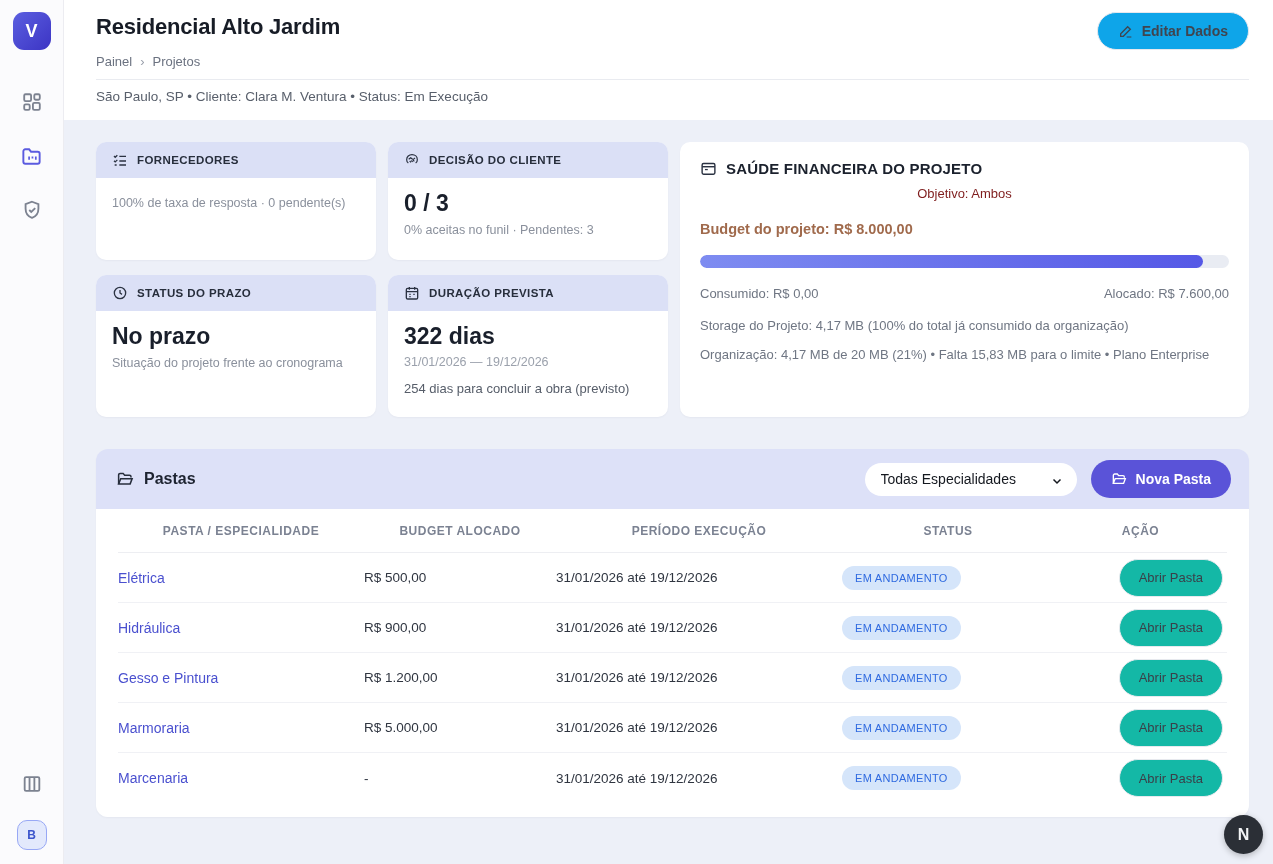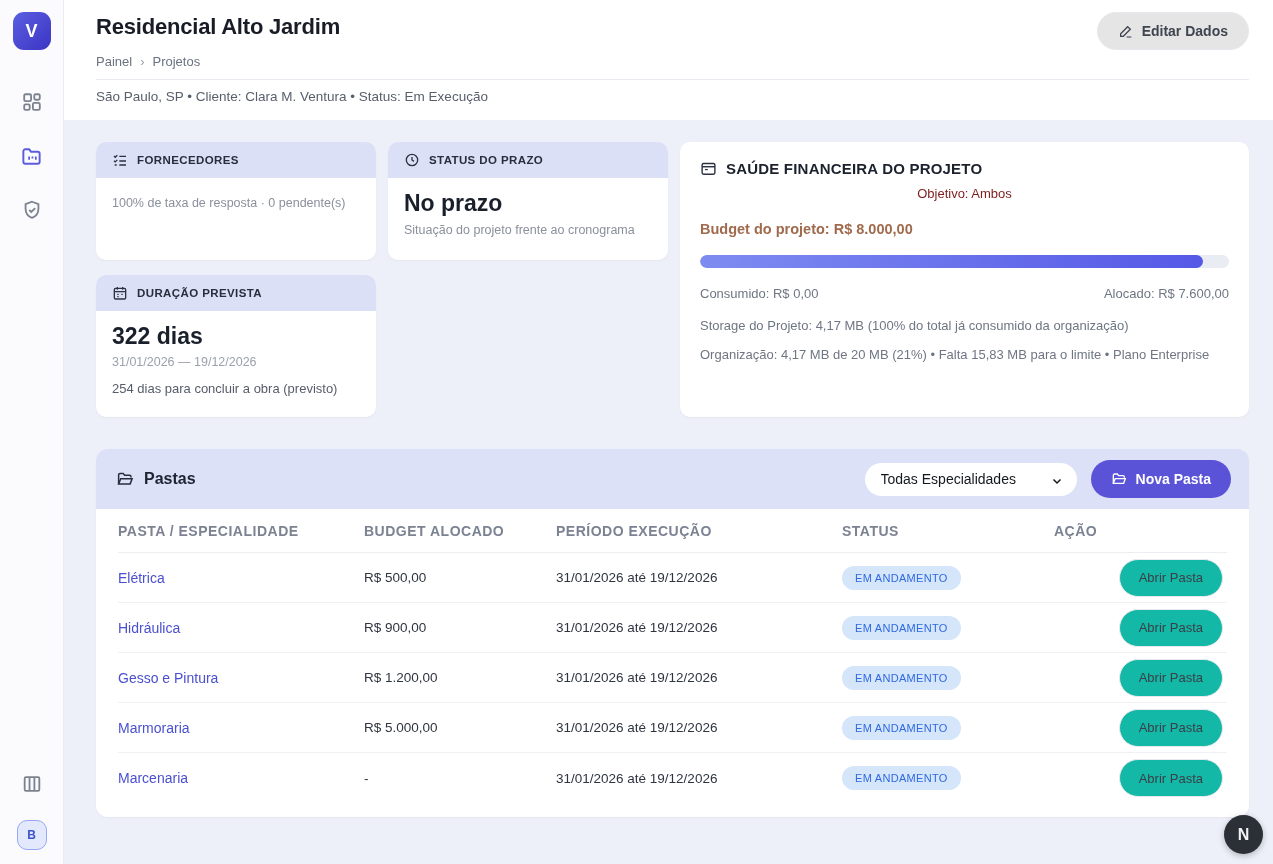--- a/index.html
+++ b/index.html
@@ -34,21 +34,21 @@
   .main{flex:1;display:flex;flex-direction:column;height:100%;}
 
   .topbar{background:#fff;height:120px;position:relative;padding:14px 24px 0 32px;}
   .page-title{font-size:22px;font-weight:700;color:#171c26;letter-spacing:-0.2px;}
   .breadcrumb{margin-top:14px;font-size:13px;color:#6b7280;display:flex;align-items:center;gap:8px;}
   .breadcrumb .crumb{cursor:pointer;}
   .breadcrumb .sep{color:#9aa0ab;font-size:13px;}
   .topbar-divider{border:none;border-top:1px solid #e9ebf0;margin:10px 0 0;}
   .meta-line{margin-top:9px;font-size:13.5px;color:#585f6b;}
   .edit-btn{position:absolute;top:12px;right:24px;height:38px;padding:0 20px;border-radius:20px;
-    background:#e5e5e5;border:1px solid #e6e8ee;display:flex;align-items:center;gap:8px;
+    background:#0ea5e9;border:1px solid #e6e8ee;display:flex;align-items:center;gap:8px;
     font-size:14px;font-weight:600;color:#3f4550;cursor:pointer;font-family:inherit;}
 
   .content{flex:1;background:var(--content-bg);padding:22px 24px 0 32px;overflow:hidden;}
 
   
   .top-grid{display:flex;gap:12px;}
   .stats-grid{display:grid;grid-template-columns:280px 280px;grid-template-rows:118px 142px;gap:15px 12px;}
   .stat-card{background:#fff;border-radius:10px;overflow:hidden;box-shadow:0 1px 2px rgba(20,30,60,.04);}
   .stat-head{height:36px;background:var(--accent-light);display:flex;align-items:center;gap:9px;padding:0 16px;
     font-size:11.5px;font-weight:700;letter-spacing:.4px;color:#272e3c;}
@@ -81,21 +81,21 @@
     background:#fff;padding:0 34px 0 16px;font-size:14px;color:#14181f;font-family:inherit;cursor:pointer;}
   .select-wrap{position:relative;}
   .select-wrap .chev{position:absolute;right:14px;top:12px;width:12px;height:12px;color:#14181f;pointer-events:none;display:flex;}
   .new-folder-btn{height:38px;padding:0 20px;border:none;border-radius:19px;background:var(--accent);color:#fff;
     font-size:14px;font-weight:600;display:flex;align-items:center;gap:9px;cursor:pointer;font-family:inherit;}
   .new-folder-btn .s-icon{width:16px;height:16px;display:flex;}
 
   .folders-table{background:#fff;padding:0 22px 14px;}
   .t-grid{display:grid;grid-template-columns:246px 192px 286px 212px 1fr;align-items:center;}
   .t-head{height:44px;border-bottom:1px solid #edeef2;}
-  .t-head span{font-size:14px;font-weight:700;letter-spacing:.5px;color:#7b8292;}
+  .t-head span{font-size:12px;font-weight:700;letter-spacing:.5px;color:#7b8292;text-align:center;}
   .t-row{height:50px;border-bottom:1px solid #f0f1f5;}
   .t-row:last-child{border-bottom:none;}
   .cell-name{font-size:14px;color:var(--link);cursor:pointer;}
   .cell-budget,.cell-period{font-size:13.5px;color:#2f3540;}
   .badge{display:inline-block;background:var(--badge-bg);color:var(--badge-text);font-size:11px;font-weight:400;
     letter-spacing:.3px;padding:6px 13px;border-radius:14px;}
   .cell-action{display:flex;justify-content:flex-end;padding-right:4px;}
   .open-btn{height:38px;padding:0 19px;border-radius:19px;background:#14b8a6;border:1px solid #e7e9ee;
     font-size:13px;color:#3a4049;cursor:pointer;font-family:inherit;}
 
@@ -190,20 +190,37 @@
                     <path d="M11 19.5h10"></path>
                 </svg>
               </span>
               <span>FORNECEDORES</span>
             </div>
             <div class="stat-body">
               <div class="stat-desc">100% de taxa de resposta · 0 pendente(s)</div>
             </div>
           </div>
 
+          <div class="stat-card">
+            <div class="stat-head">
+              <span class="s-icon">
+                <svg width="16" height="16" viewBox="0 0 24 24" fill="none" stroke="currentColor" stroke-width="1.8">
+                  <path d="M12 4c4.5 0 8 3 8 7.5 0 2-1 4-2.5 5"></path>
+                  <path d="M12 4C7.5 4 4 7 4 11.5c0 2 1 4 2.5 5"></path>
+                  <path d="M7 11l3-2.5 2.5 2c.8.6 1.8.5 2.4-.2L16.5 9"></path>
+                  <path d="M8.5 13.5l2 2M11 12.8l2 2M13.5 12l2 2"></path>
+                </svg>
+              </span>
+              <span>DECISÃO DO CLIENTE</span>
+            </div>
+            <div class="stat-body">
+              <div class="stat-value">0 / 3</div>
+              <div class="stat-desc">0% aceitas no funil · Pendentes: 3</div>
+            </div>
+          </div>
 
           <div class="stat-card">
             <div class="stat-head">
               <span class="s-icon">
                 <svg width="16" height="16" viewBox="0 0 24 24" fill="none" stroke="currentColor" stroke-width="2">
                   <circle cx="12" cy="12" r="8.5"></circle>
                     <path d="M12 7.5V12l3 2"></path>
                 </svg>
               </span>
               <span>STATUS DO PRAZO</span>

